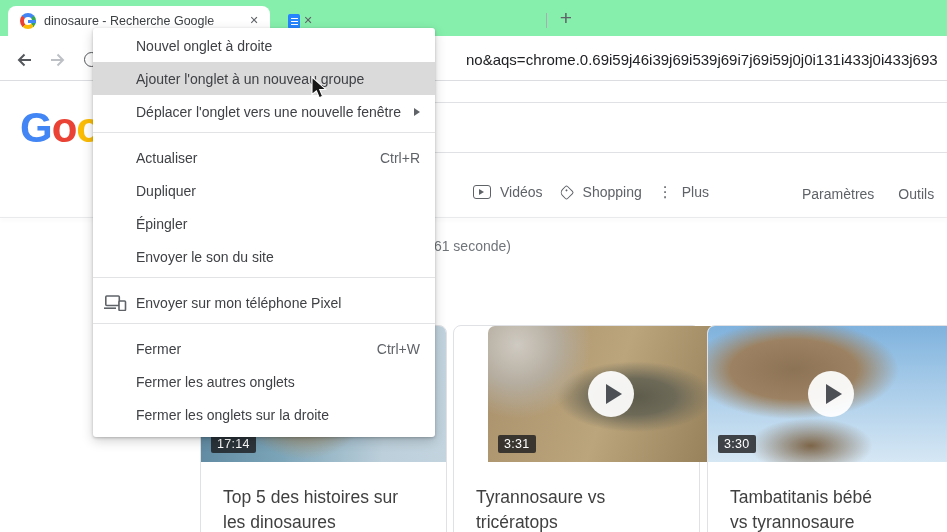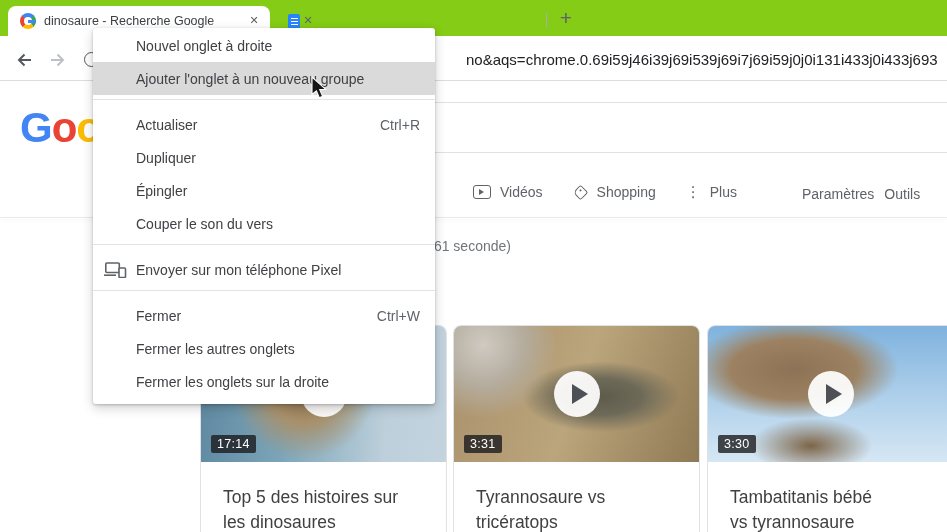--- a/index.html
+++ b/index.html
@@ -1,20 +1,20 @@
 <!DOCTYPE html>
 <html><head>
 <meta charset="utf-8">
 <style>
   * { margin:0; padding:0; box-sizing:border-box; }
   body { font-family:"Liberation Sans", sans-serif; background:#fff; }
   .screen { position:relative; width:947px; height:532px; overflow:hidden; background:#fff; }
 
   
-  .tabstrip { position:absolute; left:0; top:0; width:947px; height:36px; background:#84cc16; }
+  .tabstrip { position:absolute; left:0; top:0; width:947px; height:36px; background:#86efac; }
   .tab-active { position:absolute; left:8px; top:6px; width:262px; height:30px; background:#fff;
     border-radius:8px 8px 0 0; display:flex; align-items:center; padding:0 8px 0 12px; }
   .tab-inactive { position:absolute; left:278px; top:6px; width:258px; height:30px;
     display:flex; align-items:center; padding:0 8px 0 10px; }
   .tab-title { flex:1; font-size:12.5px; color:#3c4043; white-space:nowrap; overflow:hidden;
     margin:0 8px; -webkit-mask-image:linear-gradient(90deg,#000 85%,transparent);
     mask-image:linear-gradient(90deg,#000 85%,transparent); }
   .tab-inactive .tab-title { color:#555a5f; }
   .tab-close { font-family:"DejaVu Sans",sans-serif; font-size:11px; color:#5f6368; width:16px; height:16px;
     line-height:16px; text-align:center; border-radius:50%; flex:none; }
@@ -38,48 +38,48 @@
     border:1.8px solid #54575b; border-radius:50%; }
   .url-text { position:absolute; left:432px; top:51px; width:515px; overflow:hidden;
     font-size:15px; color:#202124; white-space:nowrap;margin-left:34px; }
 
   
   .glogo { position:absolute; left:20px; top:104px; font-size:42px; font-weight:bold; letter-spacing:-1px; }
   .glogo span { display:inline-block; }
   .gl-0,.gl-3 { color:#4285F4; } .gl-1,.gl-5 { color:#EA4335; } .gl-2 { color:#FBBC05; } .gl-4 { color:#34A853; }
   .searchbox { position:absolute; left:150px; top:102px; width:858px; height:51px;
     border:1px solid #dfe1e5; border-radius:26px; background:#fff; }
-  .nav-row { position:absolute; left:461px; top:184px; display:flex; align-items:center; gap:30px;
+  .nav-row { position:absolute; left:461px; top:184px; display:flex; align-items:center; gap:16px;
     font-size:14px; color:#5f6368;padding-left:12px; }
   .nav-item { display:flex; align-items:center; gap:9px; }
   .ic-video { width:18px; height:14px; border:1.6px solid #5f6368; border-radius:3px; position:relative; }
   .ic-video::after { content:""; position:absolute; left:5px; top:2.6px; border-left:5px solid #5f6368;
     border-top:3px solid transparent; border-bottom:3px solid transparent; }
   .ic-tag { width:11px; height:11px; border:1.6px solid #5f6368; border-radius:2px 2px 2px 5px;
     transform:rotate(45deg); position:relative; margin:0 2px; }
   .ic-tag::after { content:""; position:absolute; left:2px; top:2px; width:2.4px; height:2.4px;
     border-radius:50%; background:#5f6368; }
   .ic-more { font-family:"DejaVu Sans",sans-serif; font-size:15px; color:#5f6368; line-height:14px; }
-  .nav-right { position:absolute; left:802px; top:186px; display:flex; gap:10px; font-size:14px; color:#5f6368; }
+  .nav-right { position:absolute; left:802px; top:186px; display:flex; gap:24px; font-size:14px; color:#5f6368; }
   .header-shadow { position:absolute; left:0; top:217px; width:947px; height:1px; background:#e8eaec;
     box-shadow:0 2px 4px rgba(0,0,0,0.08); }
   .stats { position:absolute; left:430px; top:238px; font-size:14px; color:#70757a; }
 
   
   .vcard { position:absolute; top:325px; width:247px; height:225px; background:#fff;
     border:1px solid #dfe1e5; border-radius:8px; }
   .vc-1 { left:200px; } .vc-2 { left:453px; } .vc-3 { left:707px; }
   .vthumb { position:relative; width:245px; height:136px; border-radius:7px 7px 0 0; overflow:hidden; }
   .th-1 { background:
       radial-gradient(circle at 42% 45%, #8a6f4e 0%, #a8906a 22%, rgba(170,140,100,0) 45%),
       linear-gradient(95deg, #5e88a0 0%, #7ba4b8 35%, #bccfda 75%, #c3d4df 100%); }
   .th-2 { background:
       radial-gradient(circle at 12% 14%, #cfcac2 0%, #b5ad9f 16%, rgba(0,0,0,0) 30%),
       radial-gradient(ellipse 52% 42% at 60% 52%, #5d5b4b 0%, #6e6a58 32%, rgba(110,106,88,0) 62%),
-      linear-gradient(110deg, #a9906b 0%, #bba57c 50%, #8f7a55 100%); }
+      linear-gradient(110deg, #a9906b 0%, #bba57c 50%, #8f7a55 100%); margin-left: 34px; }
   .th-3 { background:
       radial-gradient(ellipse 68% 58% at 35% 32%, #8d7355 0%, #9c8262 38%, rgba(0,0,0,0) 63%),
       radial-gradient(ellipse 42% 34% at 42% 88%, #7d6548 0%, rgba(0,0,0,0) 60%),
       linear-gradient(180deg, #7fb2dd 0%, #a8cce9 45%, #d6e7f4 100%); }
   .play-circle { position:absolute; left:50%; top:50%; transform:translate(-50%,-50%);
     width:46px; height:46px; border-radius:50%; background:rgba(255,255,255,0.93); }
   .play-tri { position:absolute; left:18px; top:13px; width:0; height:0;
     border-left:16px solid #4d5156; border-top:10px solid transparent; border-bottom:10px solid transparent; }
   .vbadge { position:absolute; left:10px; bottom:9px; background:rgba(27,28,30,0.8); color:#fff;
     font-size:12.5px; padding:2px 6px; border-radius:2px; letter-spacing:0.3px; }
@@ -194,33 +194,37 @@
     </div>
   </div>
 
   <div class="cmenu">
     <div class="mi">
       <span>Nouvel onglet à droite</span>
     </div>
     <div class="mi mi-hl">
       <span>Ajouter l'onglet à un nouveau groupe</span>
     </div>
+    <div class="mi">
+      <span>Déplacer l'onglet vers une nouvelle fenêtre</span>
+      <span class="mi-subarrow"></span>
+    </div>
     <div class="msep"></div>
     <div class="mi">
       <span>Actualiser</span>
       <span class="mi-shortcut">Ctrl+R</span>
     </div>
     <div class="mi">
       <span>Dupliquer</span>
     </div>
     <div class="mi">
       <span>Épingler</span>
     </div>
     <div class="mi">
-      <span>Couper le son du vers</span>
+      <span>Envoyer le son du site</span>
     </div>
     <div class="msep"></div>
     <div class="mi">
       <svg class="mi-icon" width="23" height="16">
         <rect x="1.8" y="1" width="13.5" height="9.5" rx="1" fill="none" stroke="#5f6368" stroke-width="1.6"></rect>
         <path d="M0 13.2 h12" stroke="#5f6368" stroke-width="1.6"></path>
         <rect x="15" y="6" width="6.5" height="9.5" rx="1" fill="#fff" stroke="#5f6368" stroke-width="1.6"></rect>
       </svg>
       <span>Envoyer sur mon téléphone Pixel</span>
     </div>

